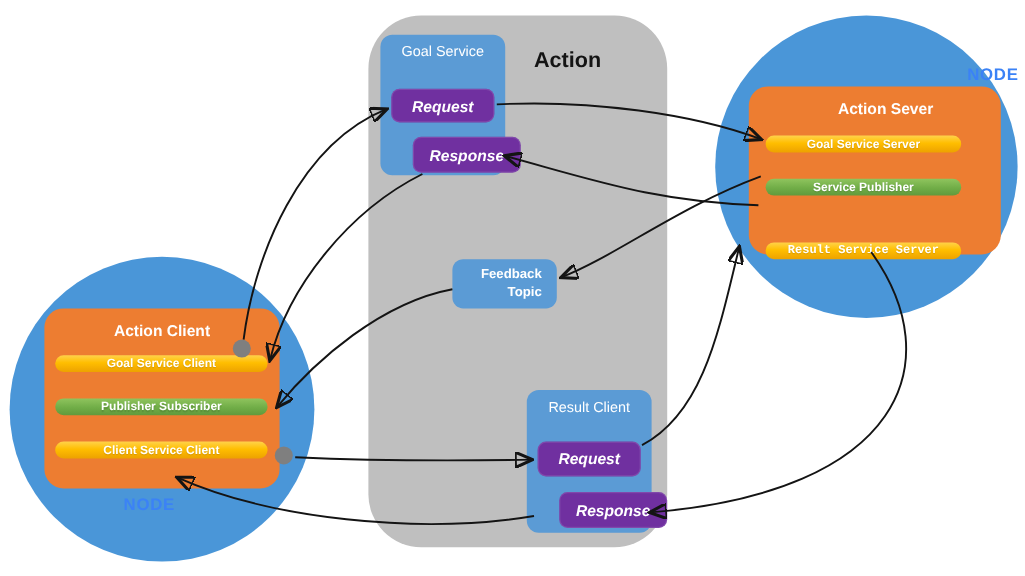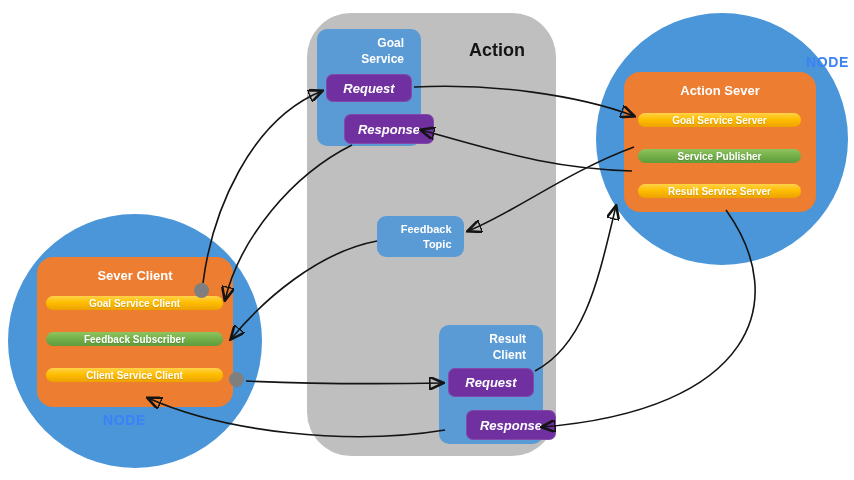--- a/index.html
+++ b/index.html
@@ -6,56 +6,56 @@
   .canvas {
     position:relative; width:854px; height:480px; background:#ffffff;
     font-family:"Liberation Sans", sans-serif; overflow:hidden;
   }
   
   .panel {
     position:absolute; left:307px; top:13px; width:249px; height:443px;
     background:#bfbfbf; border-radius:44px;
   }
   .action-title {
-    position:absolute; left:445px; top:40px; width:80px; text-align:right;
+    position:absolute; left:445px; top:40px; width:80px; text-align:left;
     font-size:18px; font-weight:bold; color:#141414;
   }
   
   .circle { position:absolute; border-radius:50%; background:#4a96d8; }
   .circle.right { left:596px; top:13px; width:252px; height:252px; }
   .circle.left  { left:8px;  top:214px; width:254px; height:254px; }
   .node-label { position:absolute; color:#3b82f6; font-weight:bold; font-size:14px; letter-spacing:0.6px;padding-left:48px; }
   .node-label.right { left:758px; top:54px; }
   .node-label.left  { left:55px;  top:412px; }
   
   .orange { position:absolute; background:#ed7d31; border-radius:16px; }
-  .orange.server { left:624px; top:72px;  width:192px; height:140px; }
+  .orange.server { left:624px; top:72px;  width:192px; height:140px;padding-left:18px; }
   .orange.client { left:37px;  top:257px; width:196px; height:150px; }
   .orange-title { text-align:center; color:#fff; font-weight:bold; font-size:13px; margin-top:11px; }
   
   .pill {
     position:absolute; height:14px; border-radius:12px; color:#fff; font-weight:bold;
     font-size:10px; display:flex; align-items:center; justify-content:center;
     text-shadow:0 1px 1px rgba(0,0,0,0.15);
   }
   .pill.yellow { background:linear-gradient(180deg,#ffd24a 0%,#ffbe00 45%,#eda200 100%); }
   .pill.green  { background:linear-gradient(180deg,#8fc45e 0%,#70ad47 55%,#619a3c 100%); }
   .orange.server .pill { left:14px; width:163px; }
   .orange.server .pill.p1 { top:41px; }
   .orange.server .pill.p2 { top:77px; }
-  .orange.server .pill.p3 { top:112px; }
+  .orange.server .pill.p3 { top:130px;font-family:Liberation Mono, monospace; }
   .orange.client .pill { left:9px; width:177px; }
   .orange.client .pill.p1 { top:39px; }
   .orange.client .pill.p2 { top:75px; }
   .orange.client .pill.p3 { top:111px; }
   
   .bluebox { position:absolute; background:#5b9bd5; border-radius:10px; color:#fff; }
   .bluebox.goal   { left:317px; top:29px;  width:104px; height:117px; }
   .bluebox.result { left:439px; top:325px; width:104px; height:119px; }
-  .bb-title { text-align:right; font-weight:bold; font-size:12px; line-height:1.3;
+  .bb-title { text-align:center; font-weight:normal; font-size:12px; line-height:1.3;
               margin:7px auto 0; width:70px; }
   .purple {
     position:absolute; background:#7030a0; border-radius:7px; color:#fff; font-weight:bold;
     font-size:13px; display:flex; align-items:center; justify-content:center;
     box-shadow:inset 0 0 0 1px rgba(255,255,255,0.12);
     font-style:italic;
   }
   .purple.req { left:9px; top:45px; width:86px; height:28px; }
   .purple.res { left:7px; top:85px; width:90px; height:30px;margin-left:20px; }
   .bluebox.result .purple.req { top:43px; height:29px; }
@@ -88,23 +88,23 @@
   <div class="node-label left">NODE</div>
 
   <div class="orange server">
     <div class="orange-title">Action Sever</div>
     <div class="pill yellow p1">Goal Service Server</div>
     <div class="pill green  p2">Service Publisher</div>
     <div class="pill yellow p3">Result Service Server</div>
   </div>
 
   <div class="orange client">
-    <div class="orange-title">Sever Client</div>
+    <div class="orange-title">Action Client</div>
     <div class="pill yellow p1">Goal Service Client</div>
-    <div class="pill green  p2">Feedback Subscriber</div>
+    <div class="pill green  p2">Publisher Subscriber</div>
     <div class="pill yellow p3">Client Service Client</div>
   </div>
 
   <div class="bluebox goal">
     <div class="bb-title">Goal Service</div>
     <div class="purple req">Request</div>
     <div class="purple res">Response</div>
   </div>
 
   <div class="feedback-topic">

